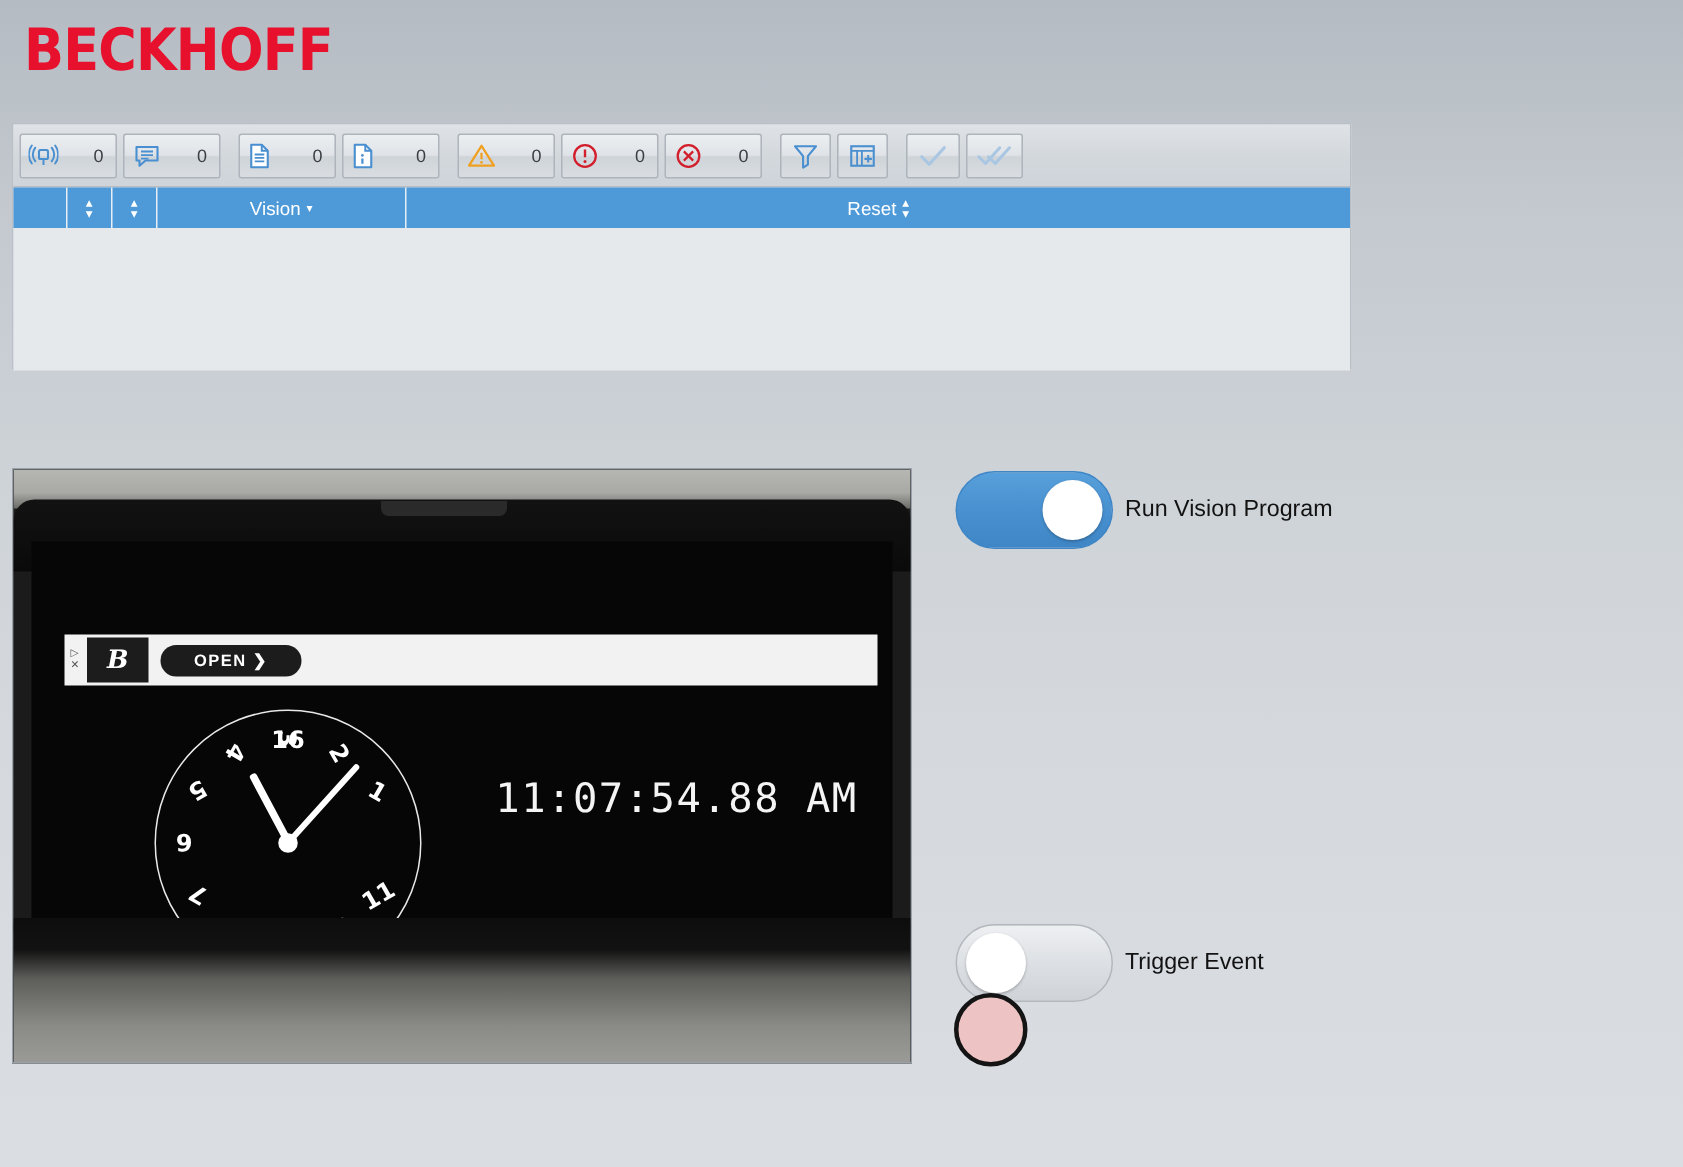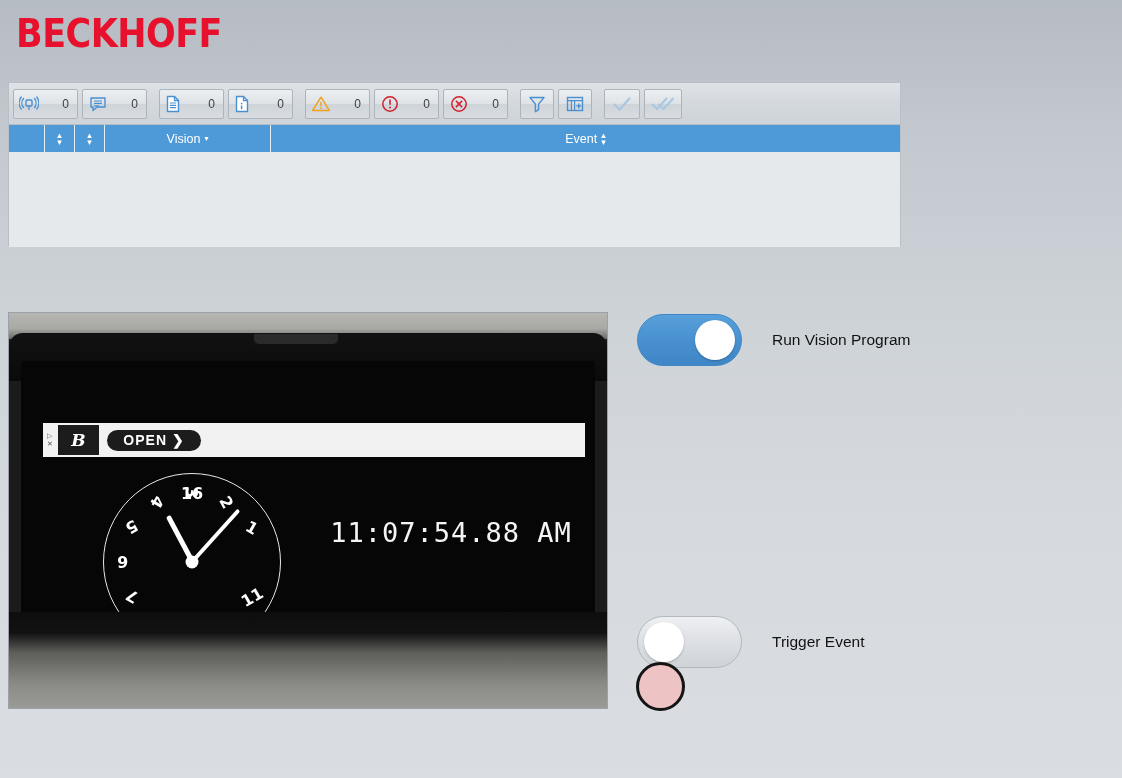--- a/index.html
+++ b/index.html
@@ -156,21 +156,21 @@
   }
   .ad-text {
     flex: 1; font-size: 11.5px; line-height: 13px; color: #111;
     font-family: "DejaVu Sans", sans-serif;
     overflow: hidden; max-height: 28px;
   }
   .ad-open {
     width: 94px; height: 21px; margin-right: 5px;
     background: #1c1c1c; color: #fff; border-radius: 11px;
     display: flex; align-items: center; justify-content: center;
-    font-size: 14px; letter-spacing: 1px; font-weight: bold;
+    font-size: 11px; letter-spacing: 1px; font-weight: bold;
   }
 
   
   .clock {
     position: absolute; left: 82px; top: 112px;
     width: 178px; height: 178px;
     border: 1.6px solid #e8e8e8; border-radius: 50%;
   }
   .num {
     position: absolute; left: 50%; top: 50%;
@@ -219,21 +219,21 @@
     display: flex; align-items: center; justify-content: center;
   }
   
   .homebar {
     position: absolute; left: 50%; top: 294px;
     transform: translateX(-50%);
     width: 155px; height: 4px; background: #fafafa; border-radius: 2px;
   }
 
   
-  .ctlrow { position: absolute; display: flex; align-items: center; gap: 30px; }
+  .ctlrow { position: absolute; display: flex; align-items: center; gap: 8px; }
   #row-run { left: 637px; top: 314px; }
   #row-trigger { left: 637px; top: 616px; }
 
   .toggle {
     width: 105px; height: 52px; border-radius: 26px;
     position: relative; flex: none;
   }
   .toggle.on {
     background: linear-gradient(to bottom, #57a0db 0%, #4890cf 52%, #3f86c6 100%);
     border: 1px solid #3f86c6;
@@ -396,21 +396,21 @@
       <span class="sortglyph">▴<span style="margin-top:-2px">▾</span></span>
     </div>
     <div class="hc hc-s2">
       <span class="sortglyph">▴<span style="margin-top:-2px">▾</span></span>
     </div>
     <div class="hc hc-raised">
       <span>Vision</span>
       <span class="caret-dn">▾</span>
     </div>
     <div class="hc hc-text">
-      <span>Event</span>
+      <span>Reset</span>
       <span class="sortglyph">▴<span style="margin-top:-2px">▾</span></span>
     </div>
   </div>
 
   <div id="gridbody"></div>
 </div>
 
 <div id="imgpanel">
   <div class="scene">
     <div class="topbg"></div>

